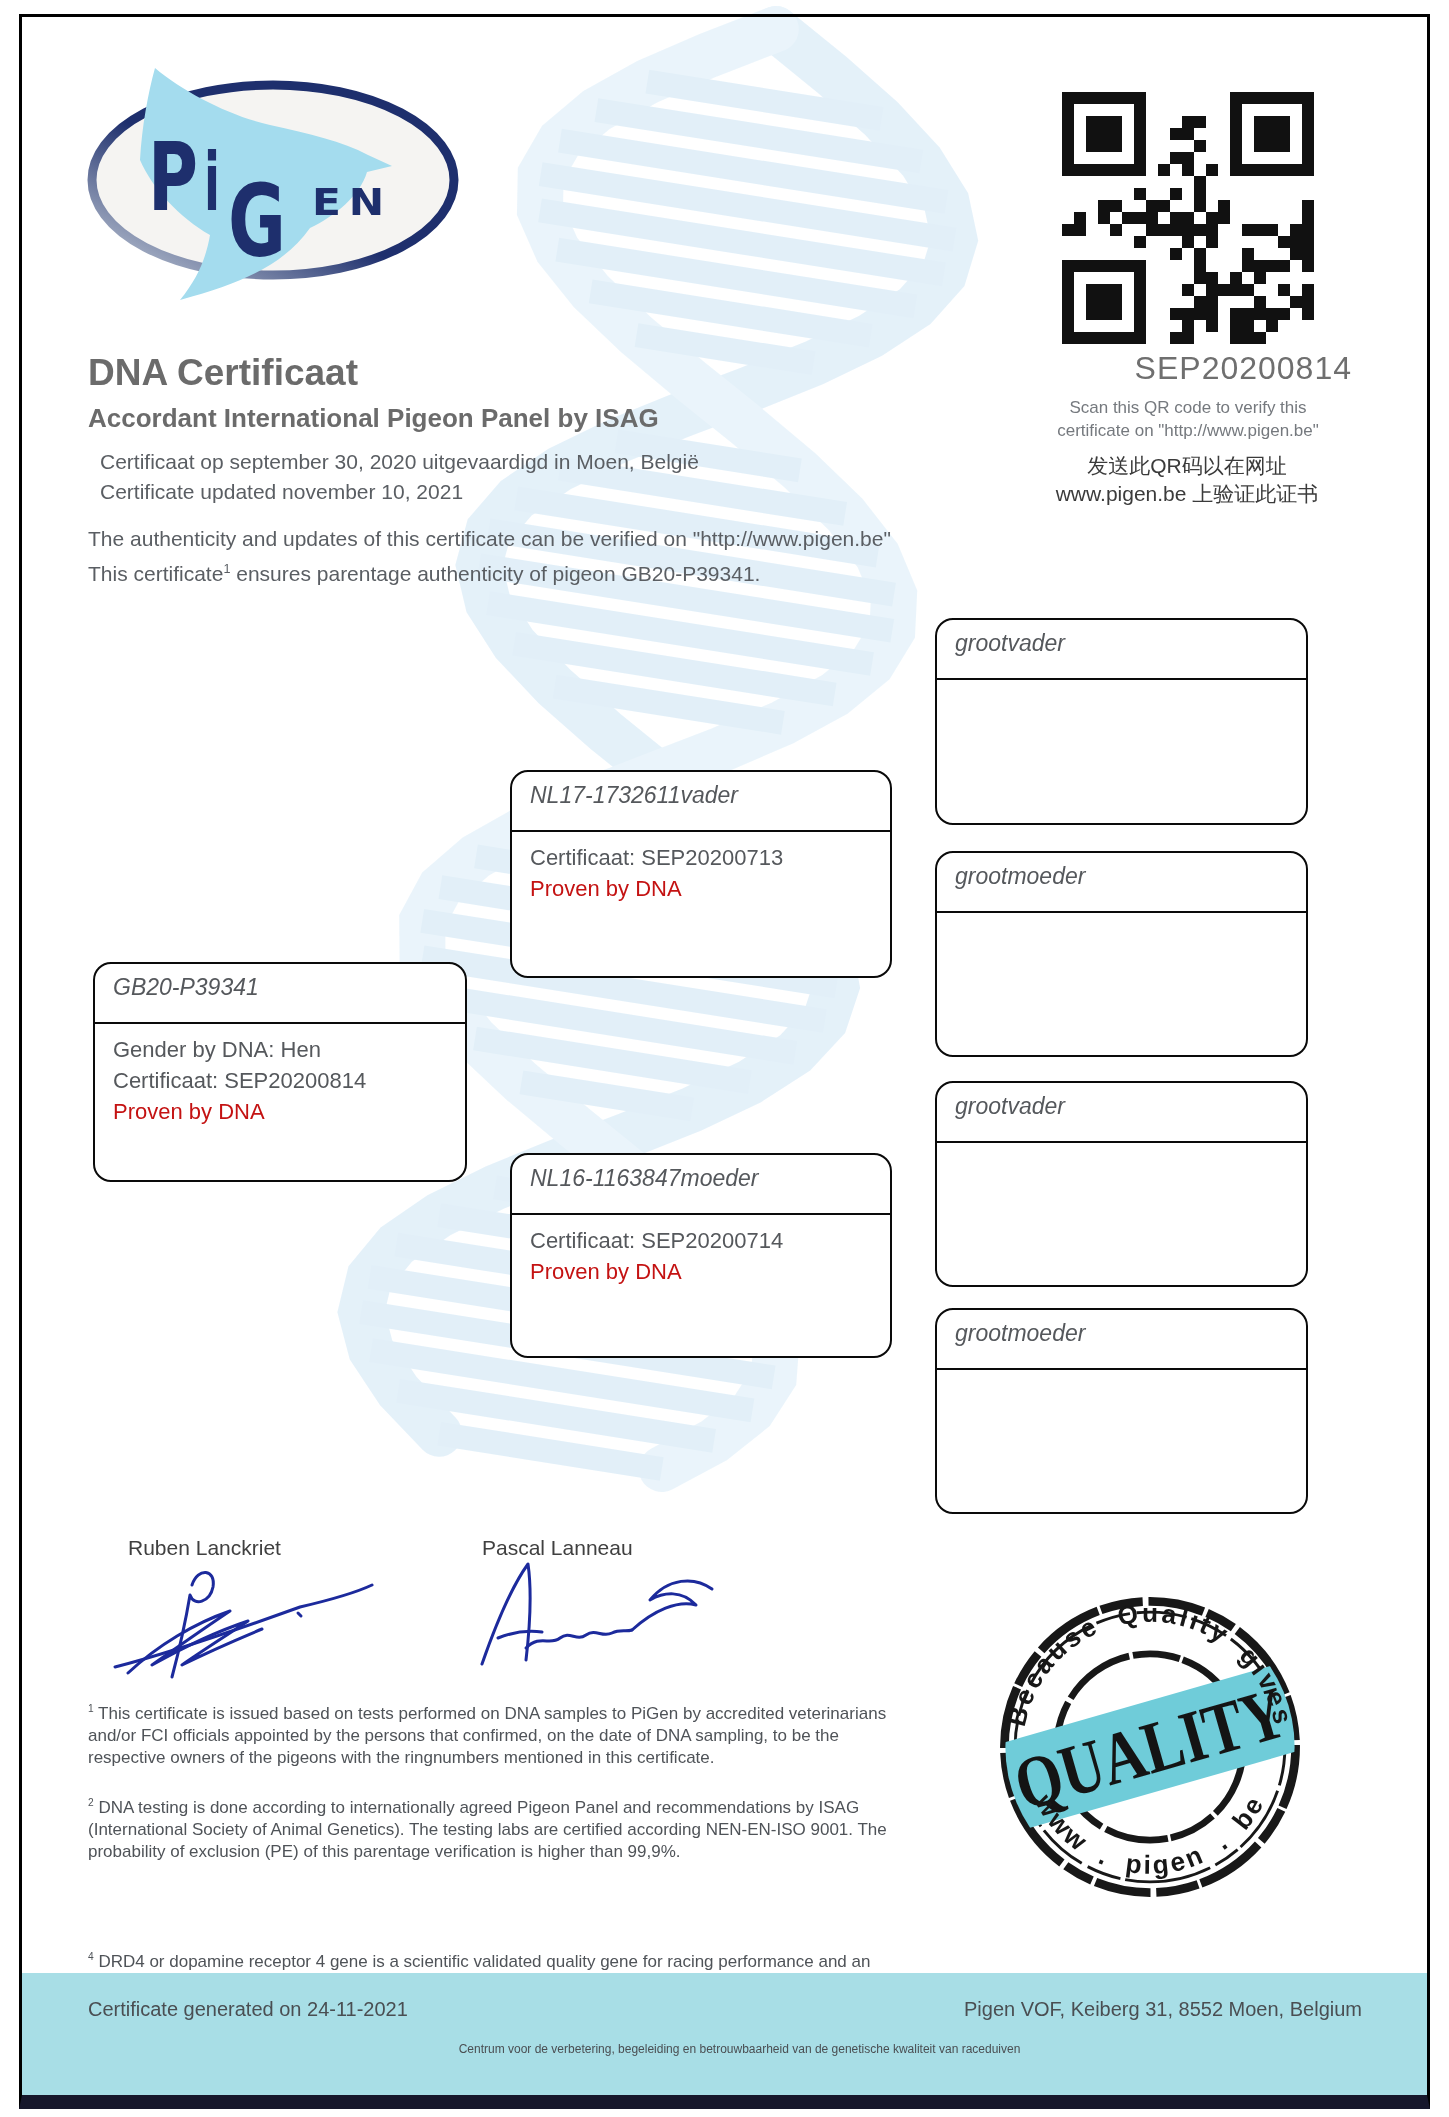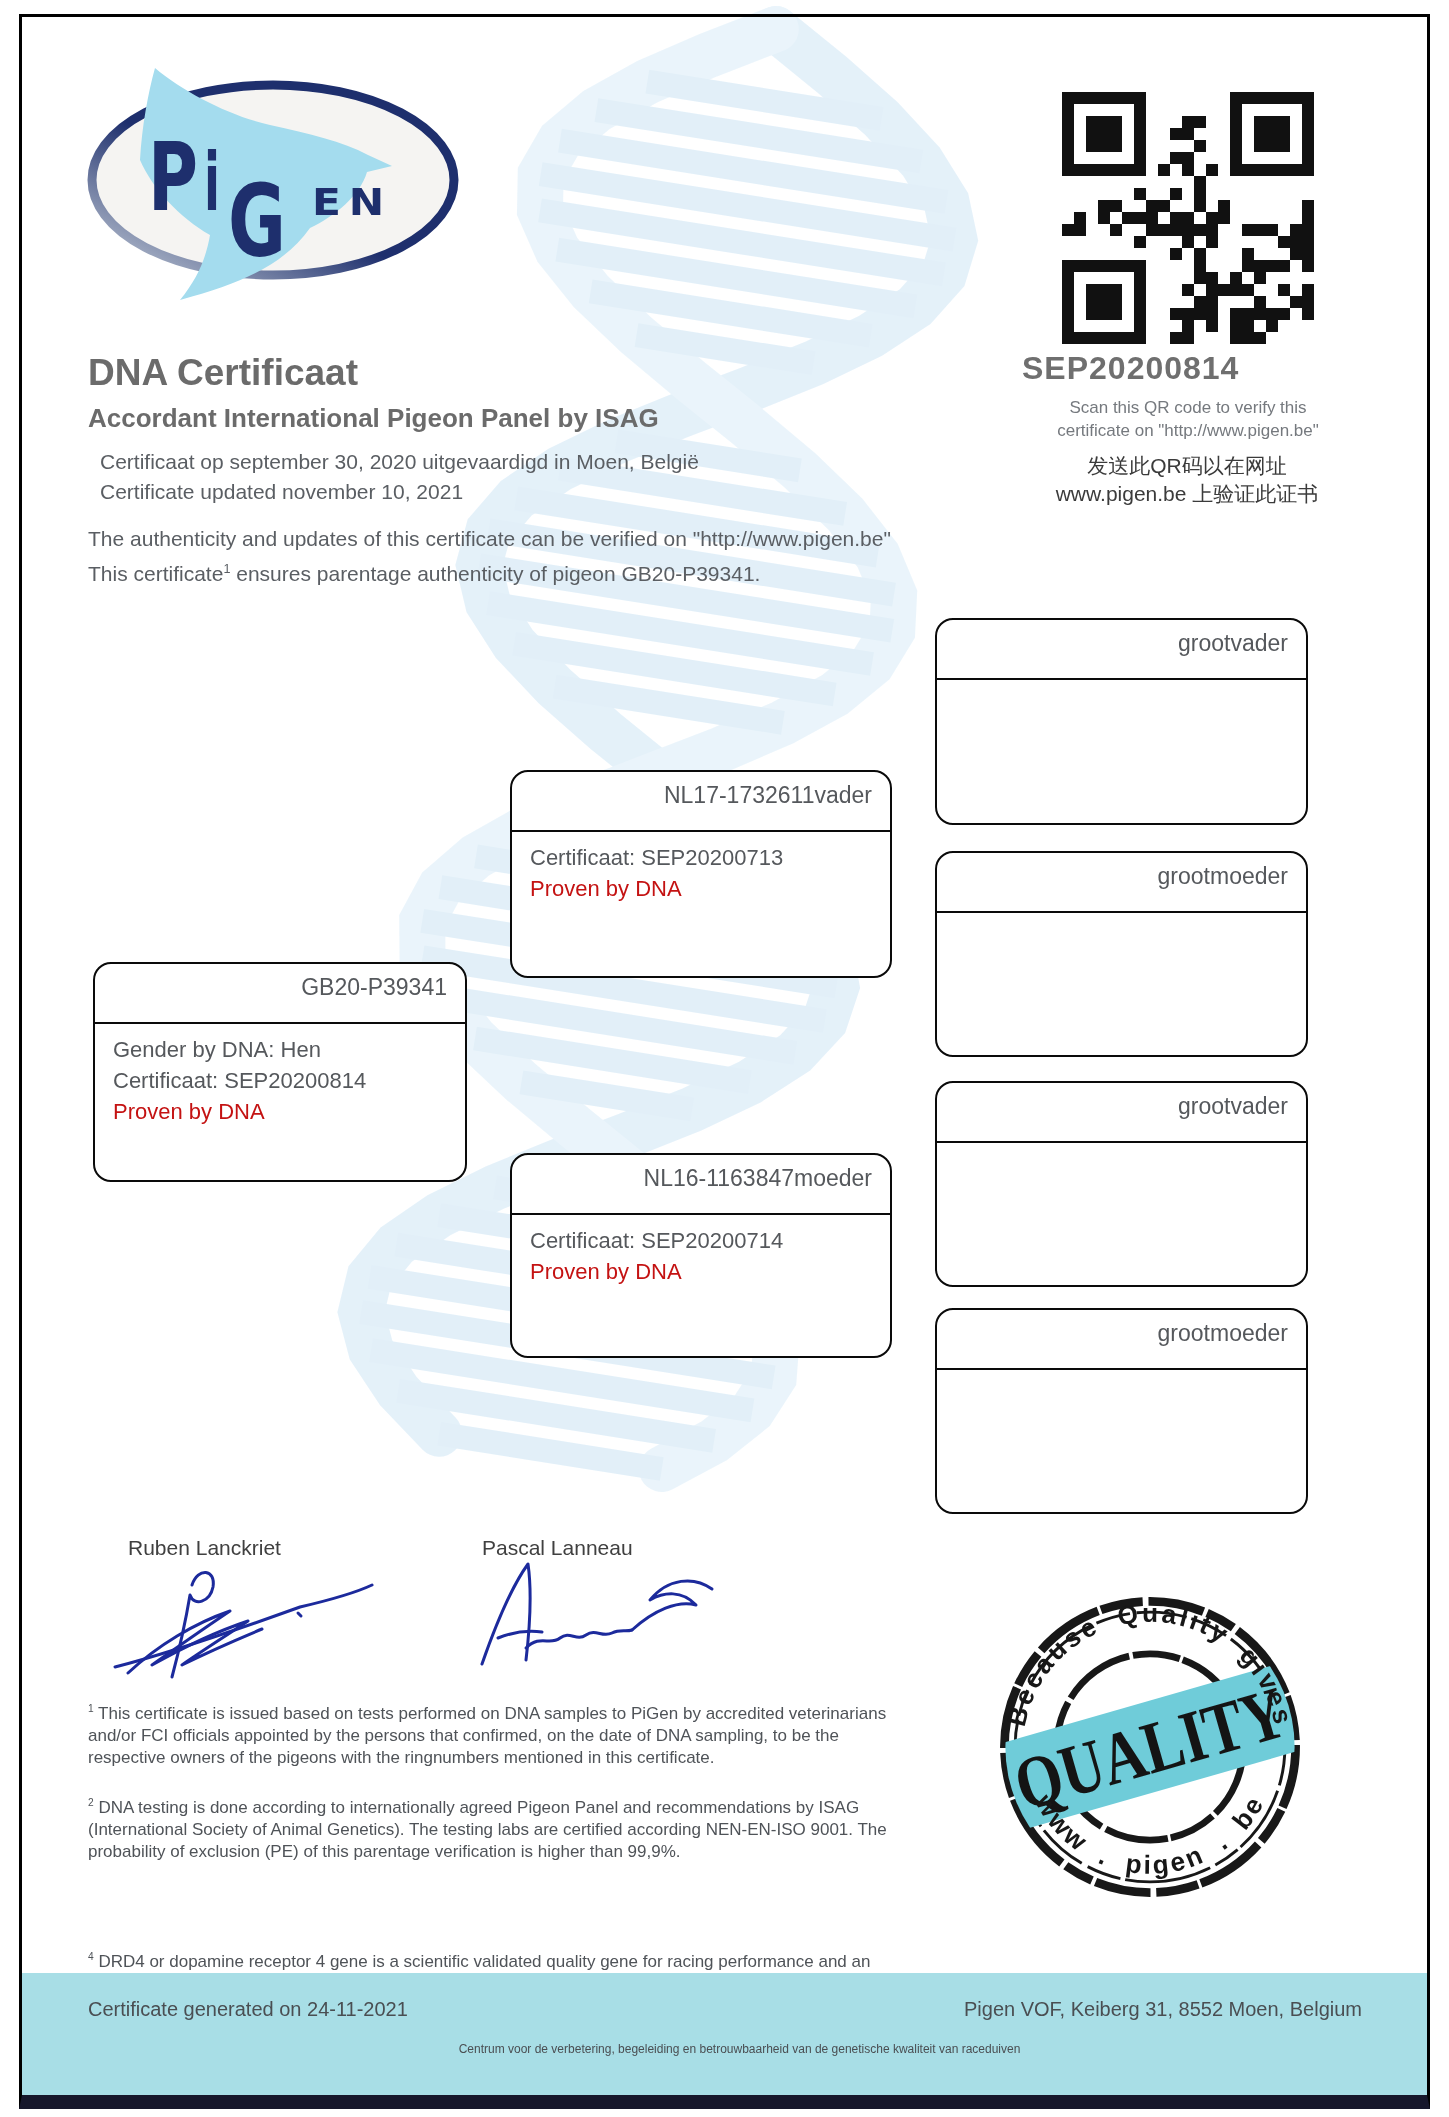--- a/index.html
+++ b/index.html
@@ -13,40 +13,40 @@
 
   
   .helix{position:absolute;left:0;top:0;width:1449px;height:2117px;opacity:.5;}
 
   
   .logo{position:absolute;left:80px;top:38px;width:400px;height:320px;}
 
   
   .qr{position:absolute;left:1062px;top:92px;width:252px;height:252px;}
   .qr svg{width:100%;height:100%;shape-rendering:crispEdges;fill:#111;}
-  .qr-id{position:absolute;left:1022px;top:350px;width:330px;text-align:left;
-         font-size:32px;font-weight:bold;color:#6f6f6f;letter-spacing:1px;}
+  .qr-id{position:absolute;left:1022px;top:350px;width:330px;text-align:right;
+         font-size:32px;font-weight:normal;color:#6f6f6f;letter-spacing:1px;}
   .qr-cap{position:absolute;left:1032px;top:396px;width:312px;text-align:center;
           font-size:17px;line-height:23px;color:#75797e;}
   .qr-cn{position:absolute;left:1022px;top:452px;width:330px;text-align:center;
          font-size:21px;line-height:28px;color:#3b3b3b;}
 
   
   .title{position:absolute;left:88px;top:352px;font-size:37px;font-weight:bold;color:#6b6b6b;}
   .subtitle{position:absolute;left:88px;top:403px;font-size:26px;font-weight:bold;color:#6b6b6b;}
   .issued{position:absolute;left:100px;top:447px;font-size:21px;line-height:30px;color:#5a5e63;}
   .verify{position:absolute;left:88px;top:524px;font-size:21px;line-height:30px;color:#5a5e63;}
   sup{font-size:.6em;}
 
   
   .pbox{position:absolute;background:#fff;border:2.5px solid #0a0a0a;border-radius:18px;
         box-sizing:border-box;overflow:hidden;}
   .pbox-h{height:60px;border-bottom:2px solid #0a0a0a;padding:10px 18px 0 18px;
-          display:flex;justify-content:flex-end;box-sizing:border-box;
-          font-size:23px;color:#55585c;}
+          display:flex;justify-content:flex-start;box-sizing:border-box;
+          font-size:23px;color:#55585c;font-style:italic;}
   .pbox-b{padding:10px 18px;font-size:22px;line-height:31px;color:#55585c;}
   .red{color:#c41212;}
 
   
   .signame{position:absolute;font-size:21px;color:#404040;}
   .sig{position:absolute;}
   .sig path{fill:none;stroke:#1c2a9c;stroke-width:3;stroke-linecap:round;stroke-linejoin:round;}
 
   
   .fn{position:absolute;left:88px;width:822px;font-size:17px;line-height:22px;color:#4f5358;}

